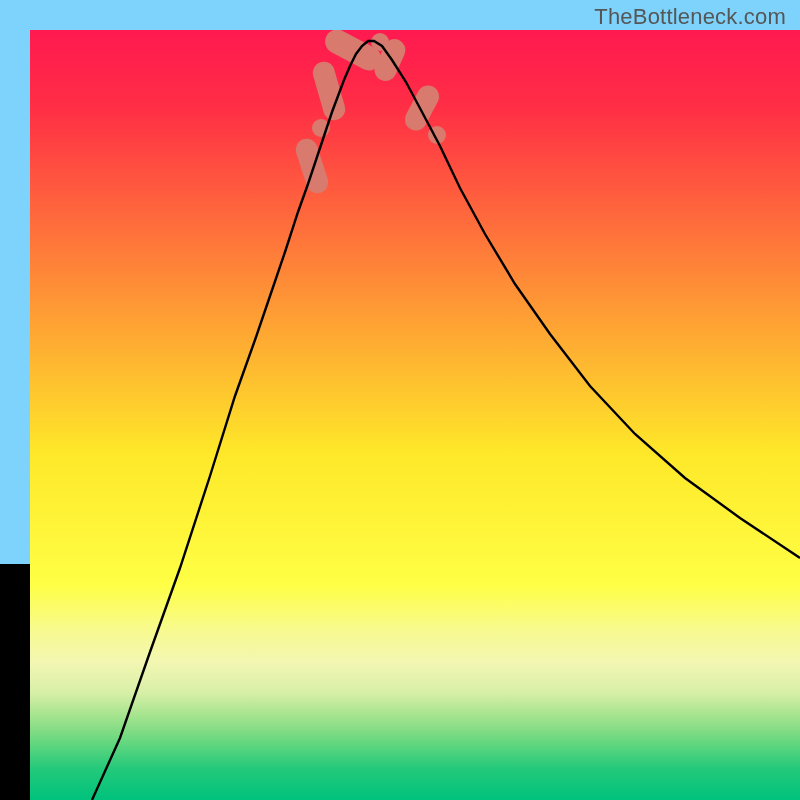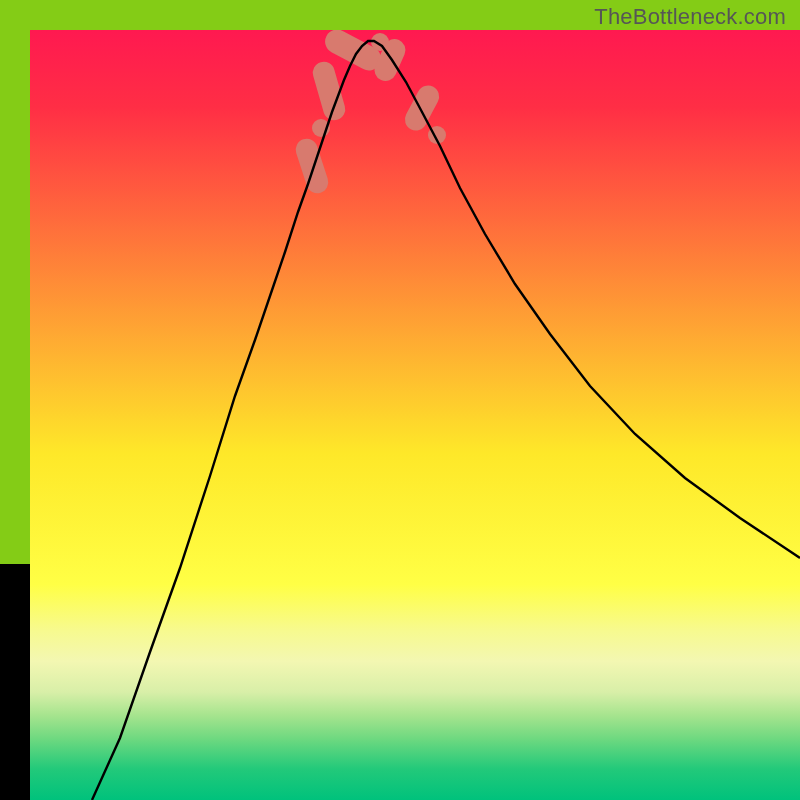--- a/index.html
+++ b/index.html
@@ -7,21 +7,21 @@
     padding: 0;
     width: 800px;
     height: 800px;
     background: #000;
     overflow: hidden;
   }
   .frame {
     position: relative;
     width: 800px;
     height: 564px;
-    background: #84cc16;
+    background: #7dd3fc;
   }
   .watermark {
     position: absolute;
     top: 4px;
     right: 14px;
     font-family: Arial, Helvetica, sans-serif;
     font-size: 22px;
     font-weight: 500;
     color: #565656;
     letter-spacing: 0.2px;

